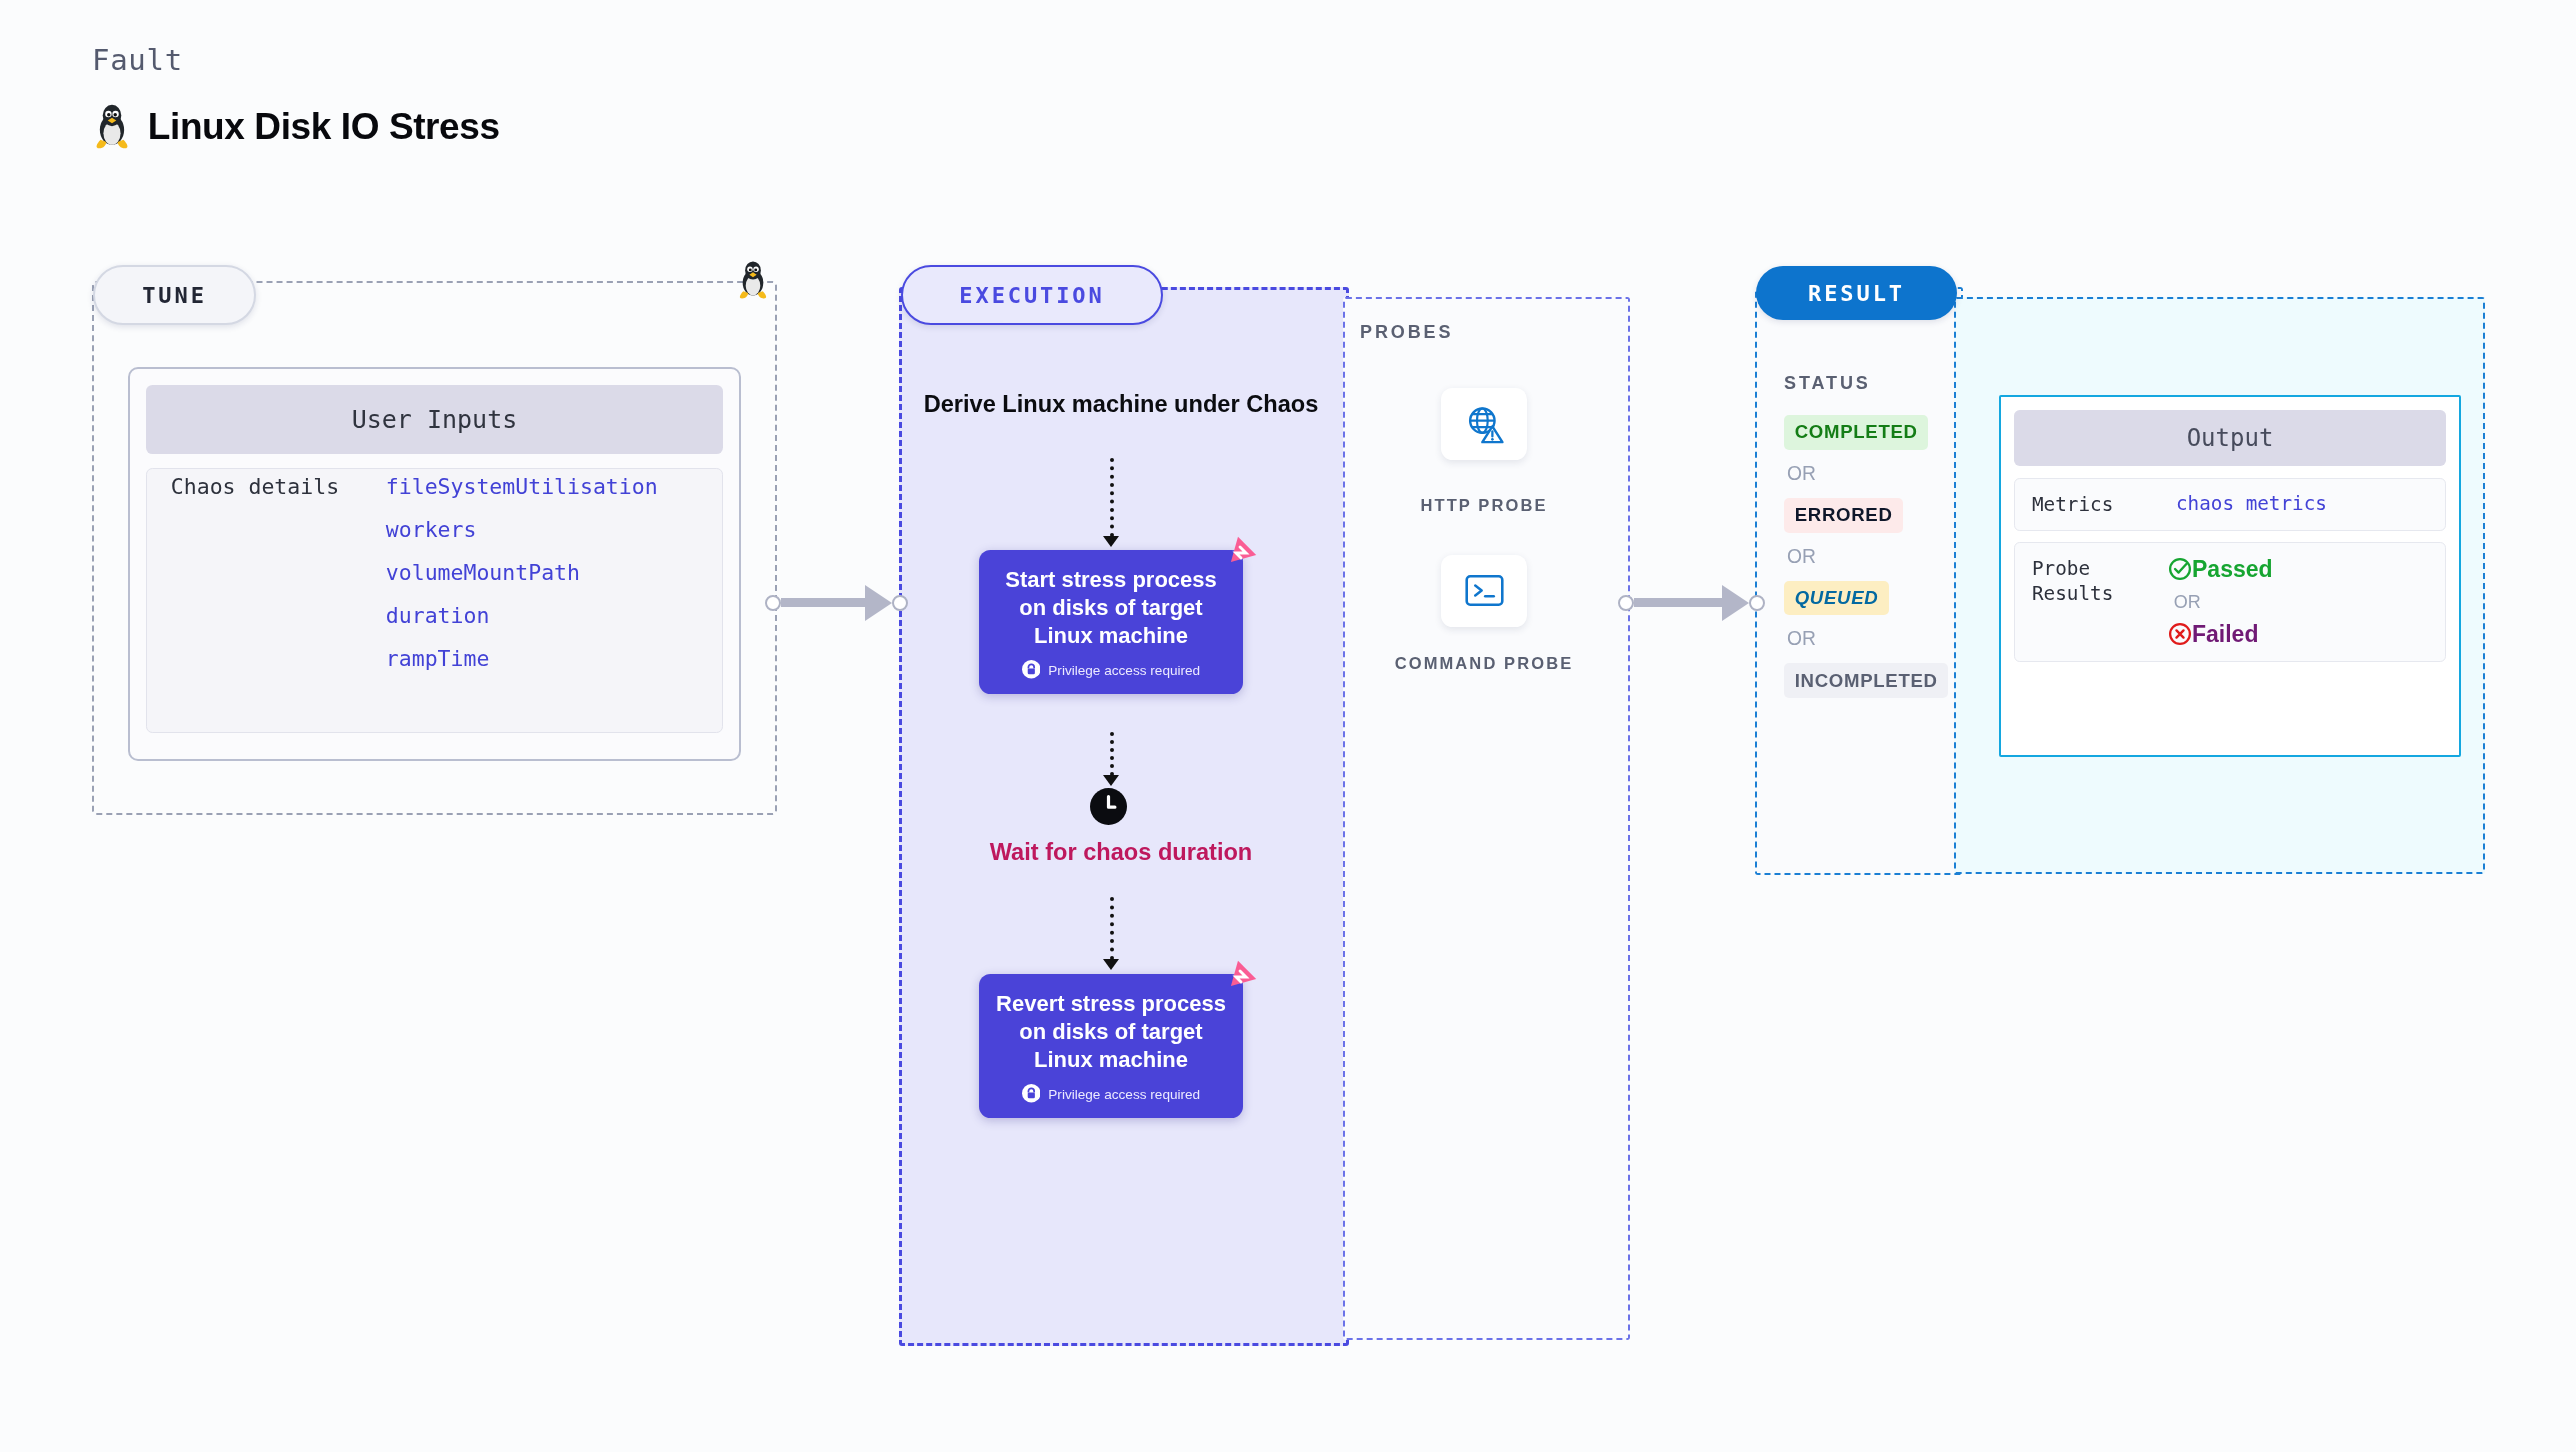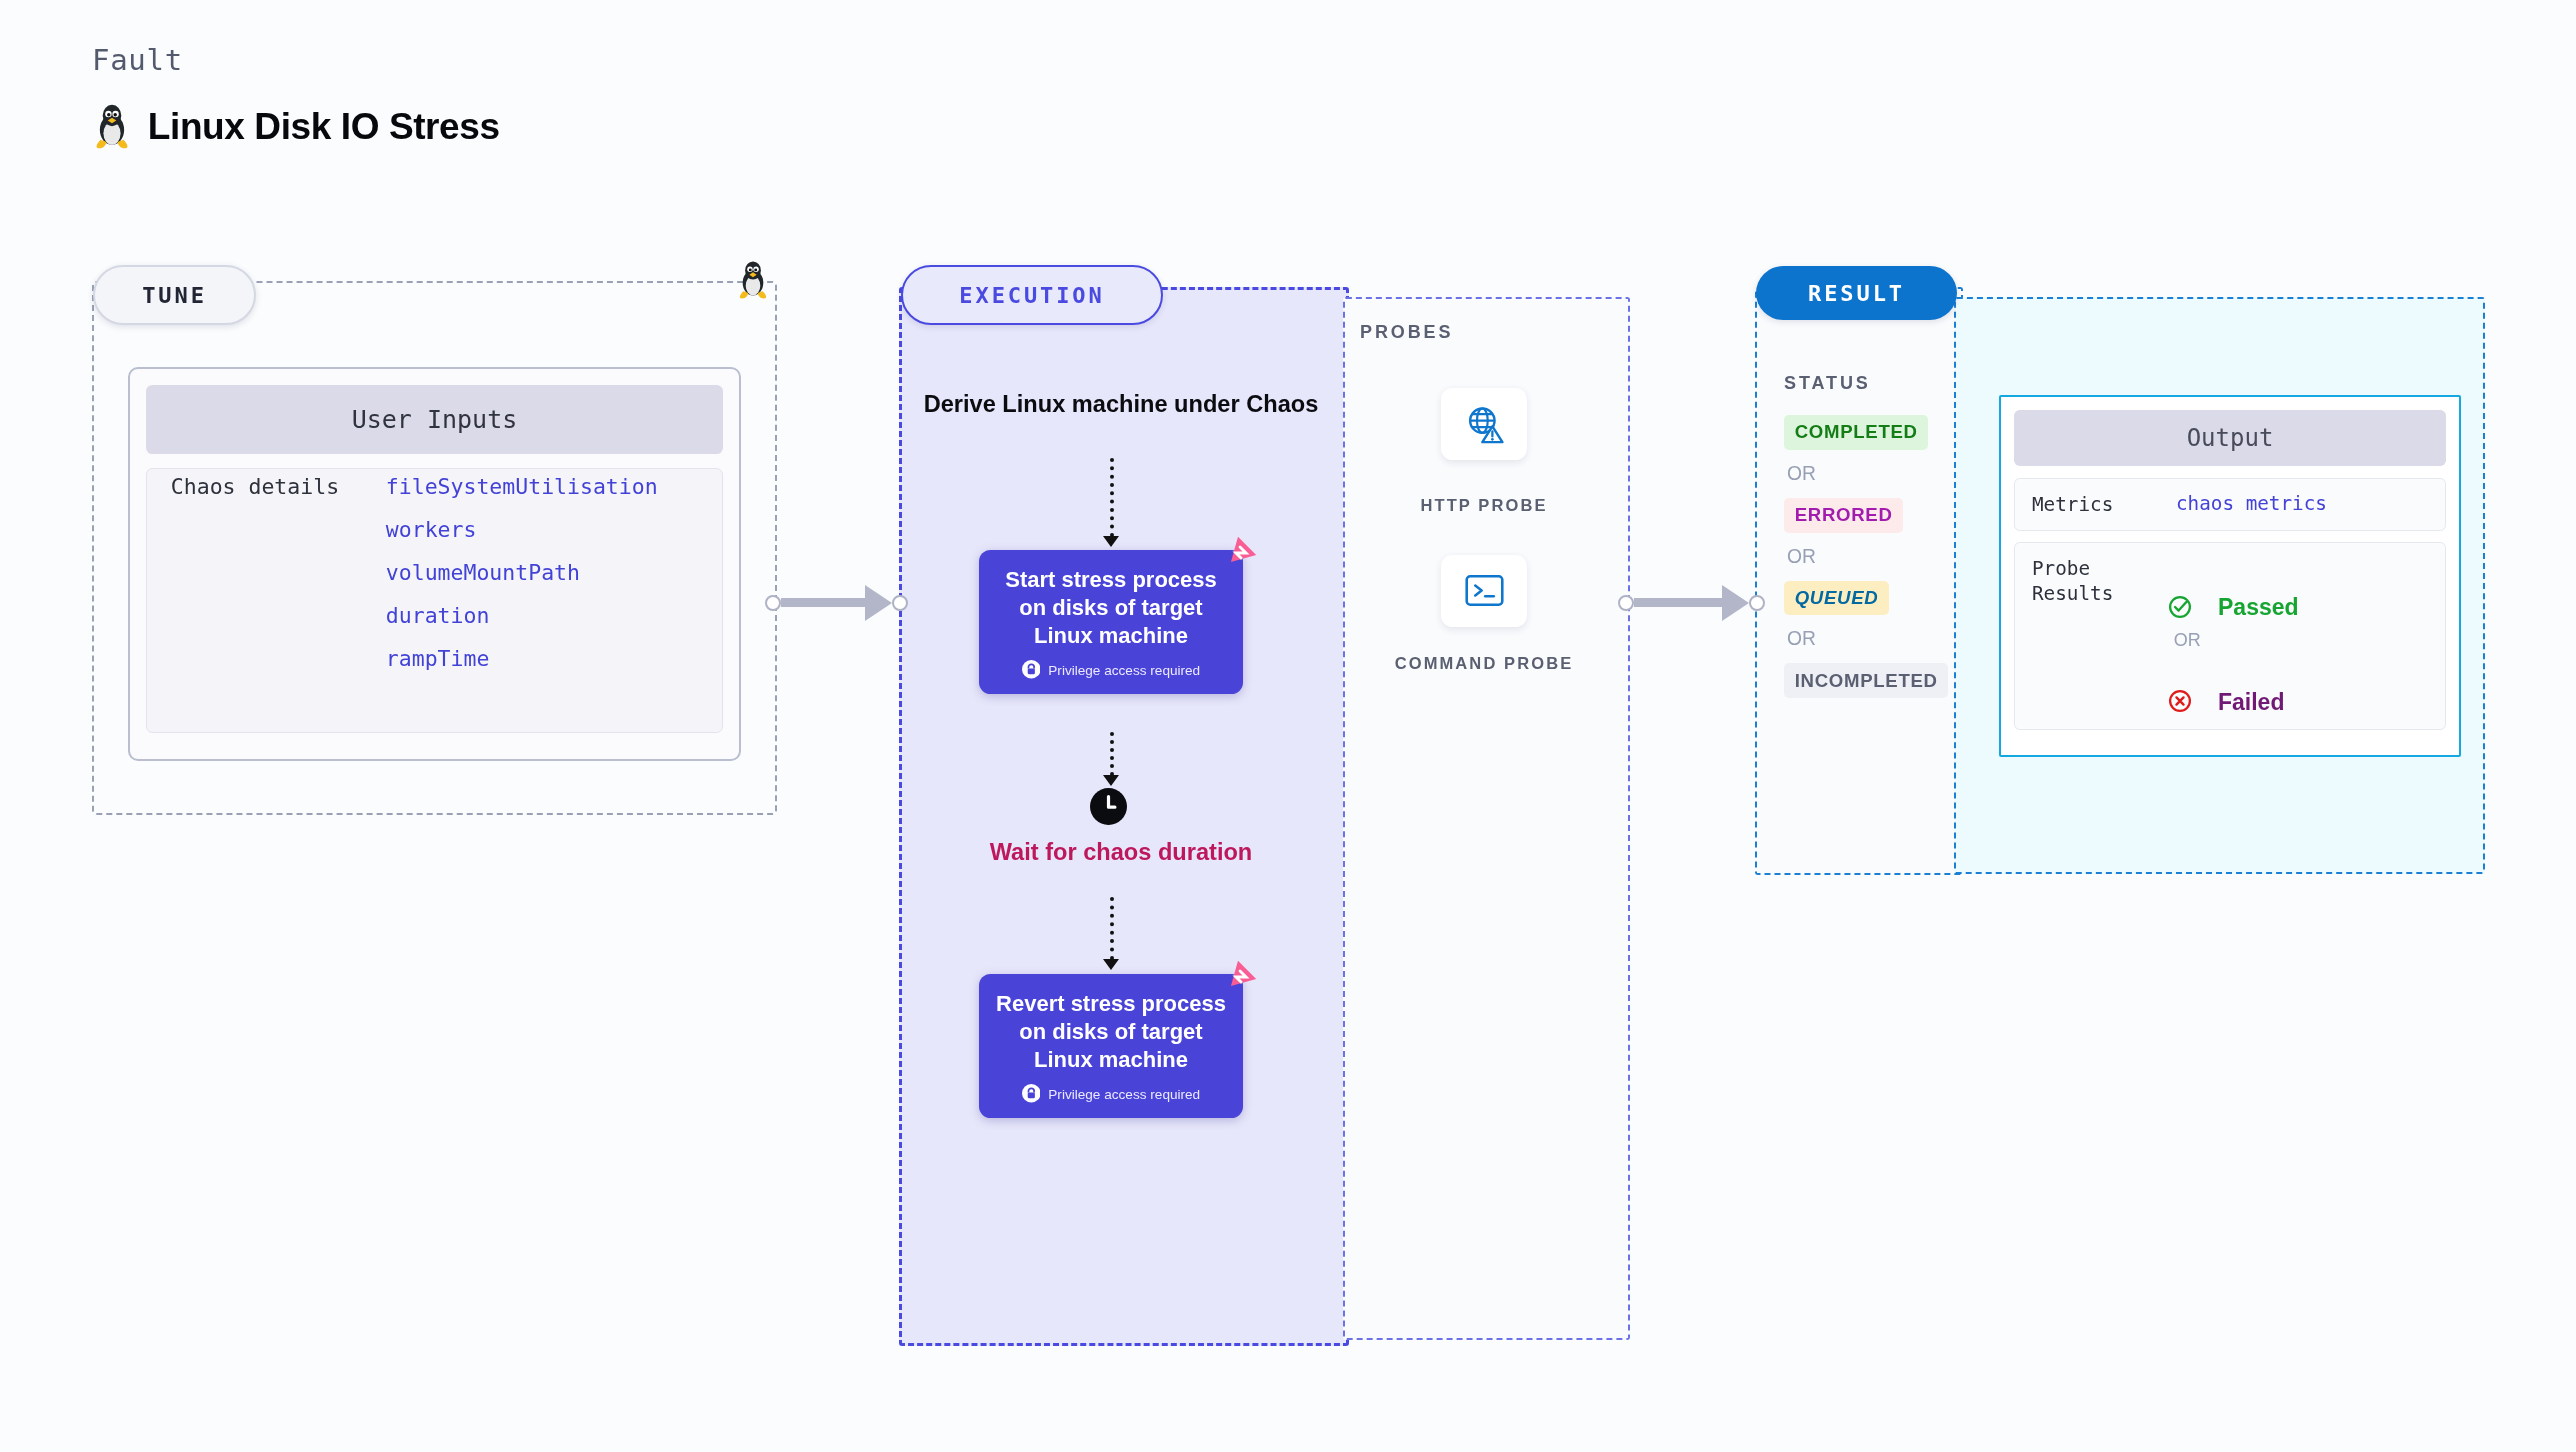--- a/index.html
+++ b/index.html
@@ -176,21 +176,21 @@
     display:flex;align-items:flex-start;padding:13px 0 13px 0;
   }
   .out-key{
     font-family:"DejaVu Sans Mono","Liberation Mono",monospace;
     font-size:19.3px;color:#2d313c;width:136px;flex:none;margin-left:17px;line-height:1.3;
   }
   .out-val-metrics{
     font-family:"DejaVu Sans Mono","Liberation Mono",monospace;
     font-size:19.3px;color:#4242d6;margin-left:8px;
   }
-  .probe-result-row{display:flex;align-items:center;gap:26px;margin-top:38px;}
+  .probe-result-row{display:flex;align-items:center;gap:0;}
   .probe-result-text{font-size:23px;font-weight:bold;}
   #passed-text{color:#16a531;}
   #failed-text{color:#701a75;}
   #probe-or{font-size:18px;color:#97a0b4;margin:8.6px 0 8.6px 5.7px;}
 
   
   .connector{position:absolute;height:21.5px;display:flex;align-items:center;z-index:4;}
   .conn-dot{
     width:15.8px;height:15.8px;border-radius:50%;background:#fff;
     border:2.9px solid #aeb2c4;box-sizing:border-box;flex:none;
@@ -373,21 +373,21 @@
 </div>
 
 <div id="result-status-panel"></div>
 <div id="result-output-panel"></div>
 <div id="result-badge" class="pill">RESULT</div>
 <div id="status-label">STATUS</div>
 
 <div id="status-list">
   <span class="status-badge" style="background: rgb(221, 245, 221); color: rgb(20, 125, 22);">COMPLETED</span>
   <span class="or-text">OR</span>
-  <span class="status-badge" style="background: rgb(253, 234, 234); color: #a21caf;">ERRORED</span>
+  <span class="status-badge" style="background: rgb(253, 234, 234); color: #0f172a;">ERRORED</span>
   <span class="or-text">OR</span>
   <span class="status-badge" style="background: rgb(253, 238, 194); color: #0369a1; font-style: italic;">QUEUED</span>
   <span class="or-text">OR</span>
   <span class="status-badge" style="background: rgb(239, 240, 245); color: rgb(90, 96, 114);">INCOMPLETED</span>
 </div>
 
 <div id="output-card">
   <div id="output-header">Output</div>
 
   <div class="out-row">

